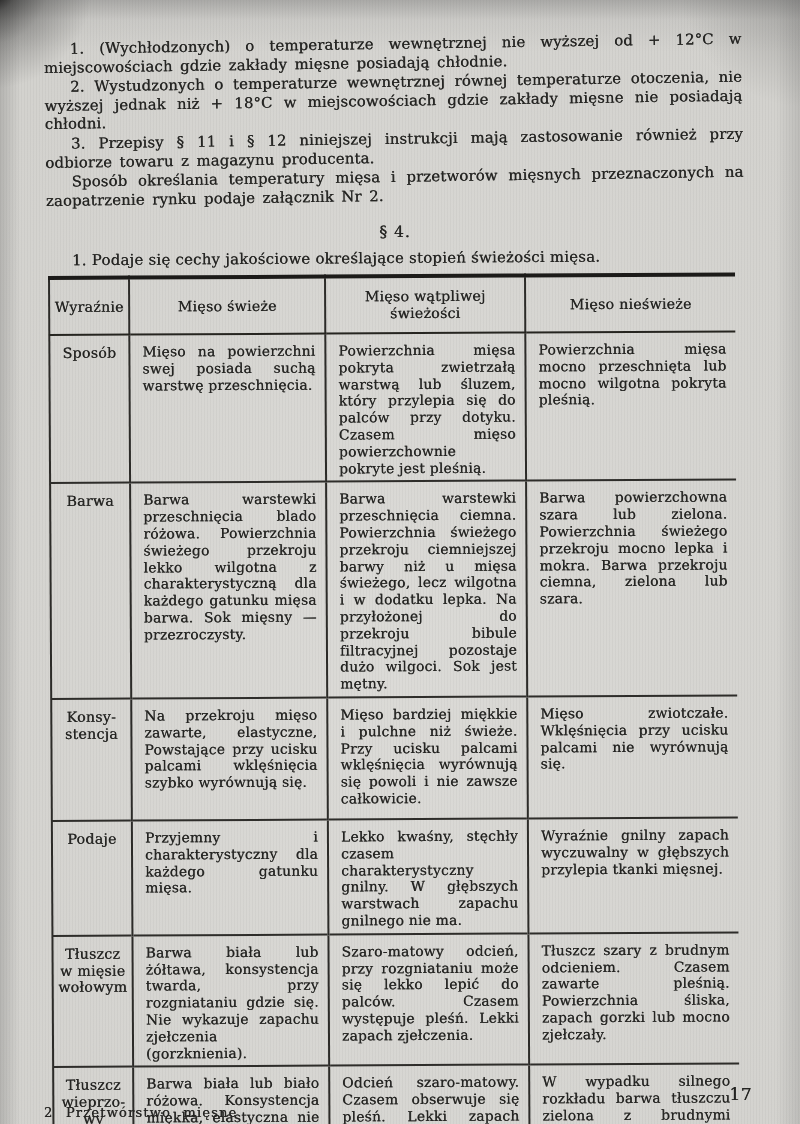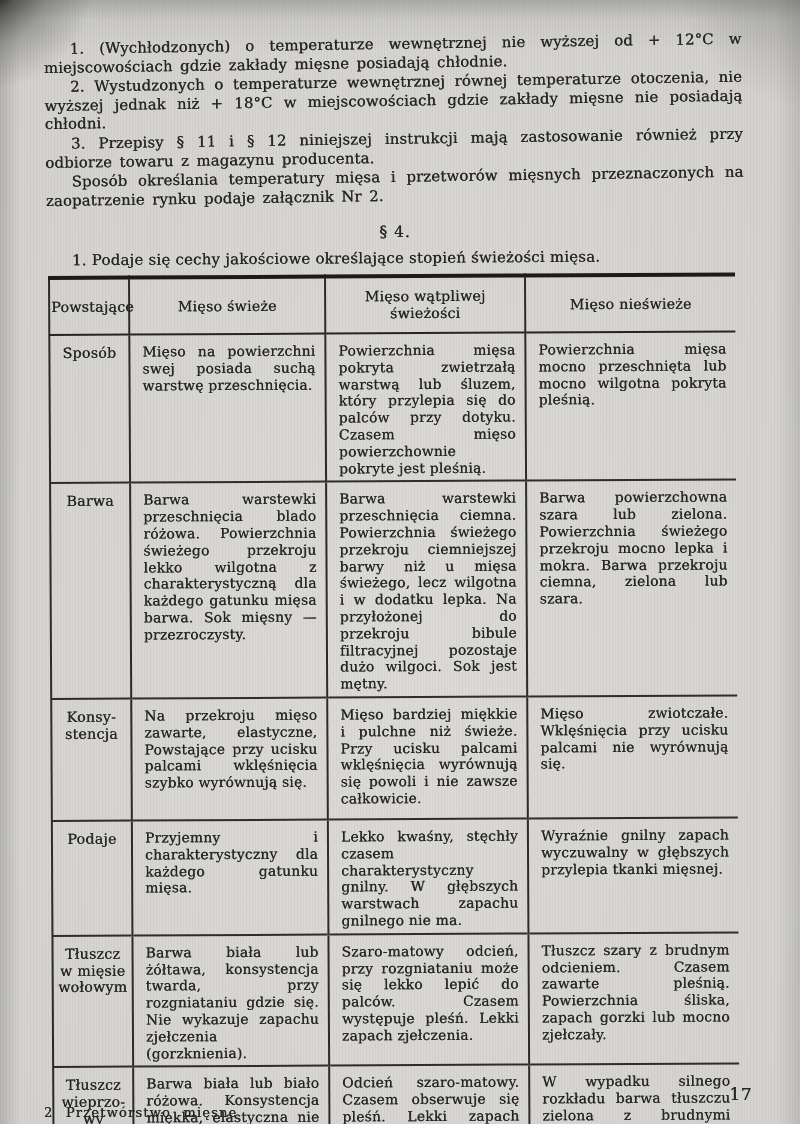--- a/index.html
+++ b/index.html
@@ -137,21 +137,21 @@
 
   <table class="qual">
     <colgroup>
       <col class="c1">
         <col class="c2">
         <col class="c3">
         <col class="c4">
     </colgroup>
     <thead>
       <tr>
-        <th>Powstające</th>
+        <th>Wyraźnie</th>
         <th>Mięso świeże</th>
         <th>Mięso wątpliwej
 świeżości</th>
         <th>Mięso nieświeże</th>
       </tr>
     </thead>
     <tbody>
       <tr>
         <th class="rlabel">Sposób</th>
         <td>Mięso na powierzchni swej posiada suchą warstwę przeschnięcia.</td>

